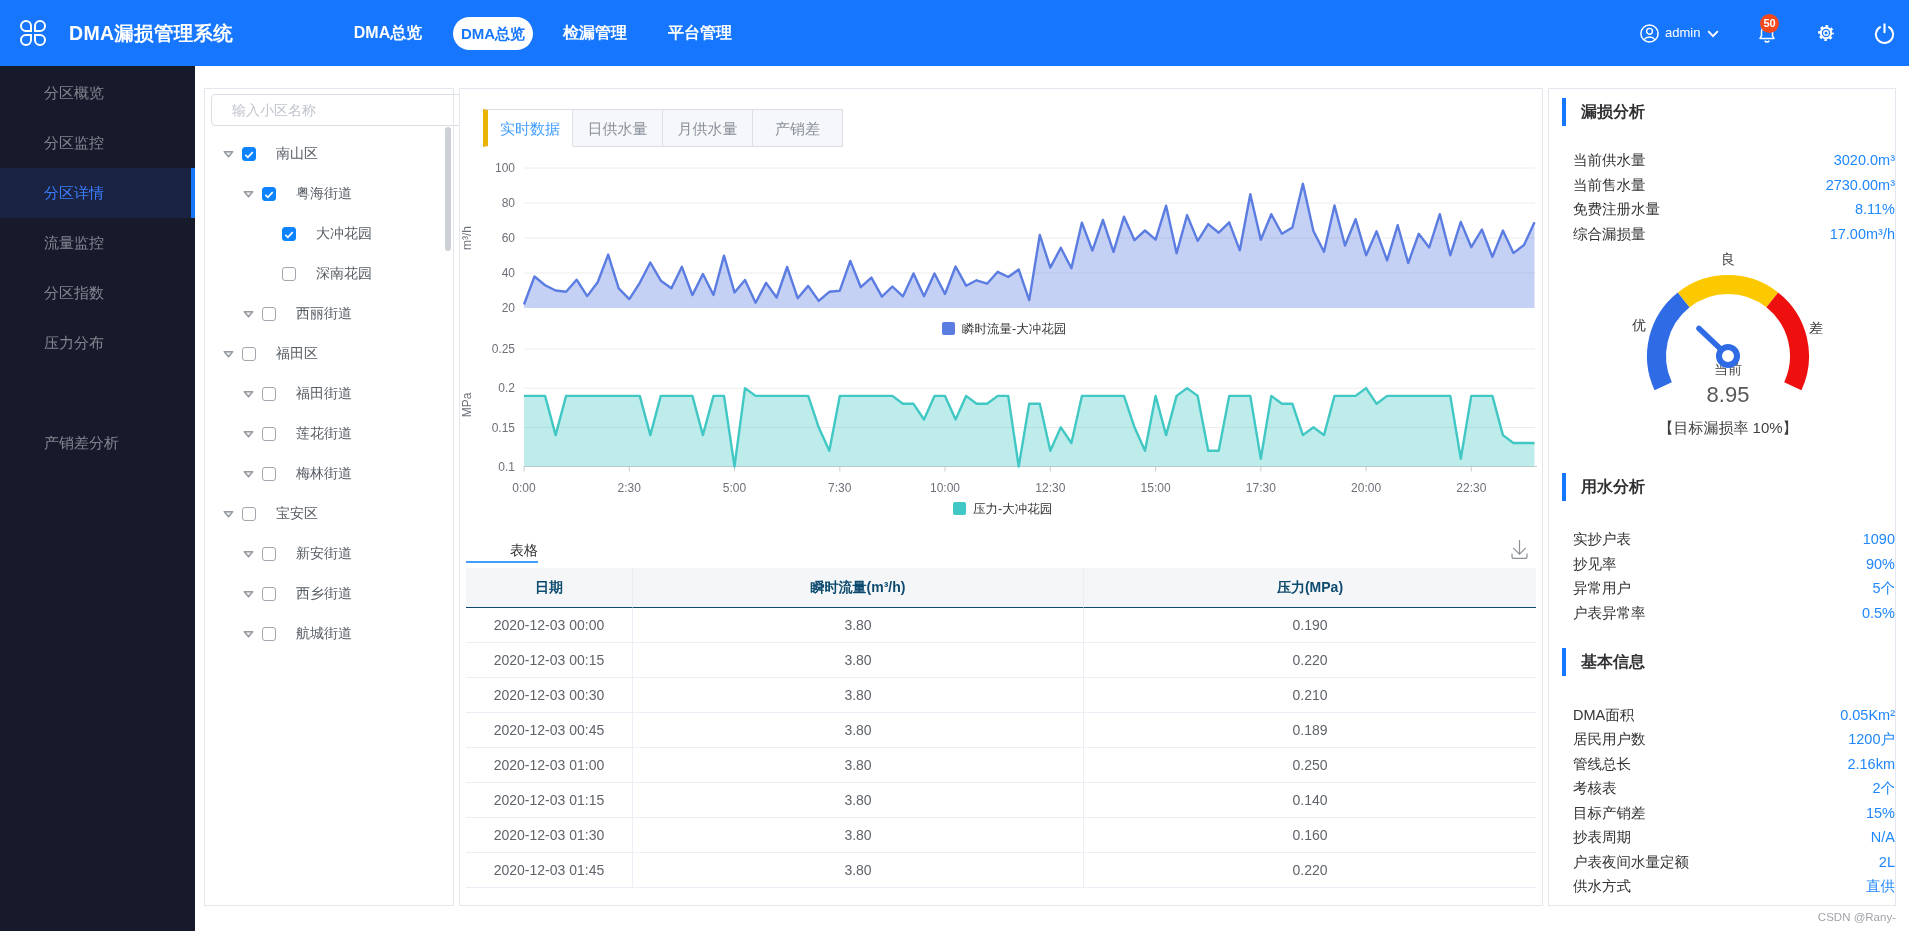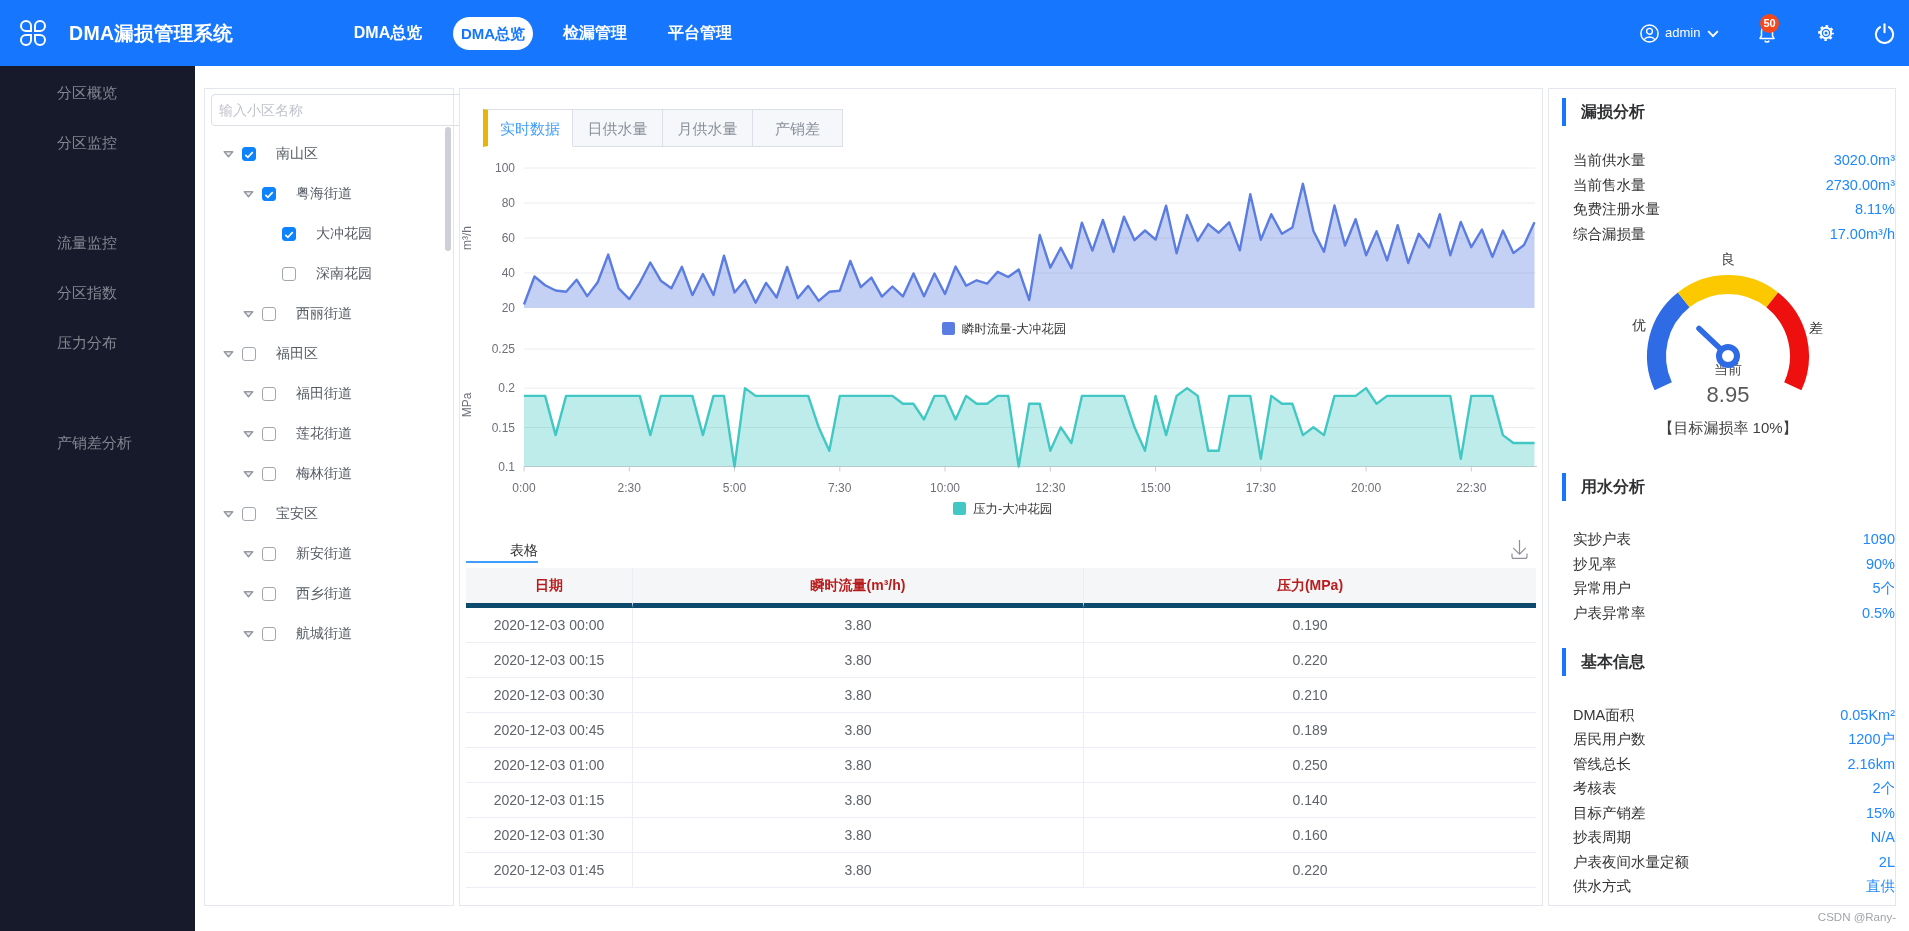--- a/index.html
+++ b/index.html
@@ -4,43 +4,43 @@
 font-family:"Liberation Sans",sans-serif}
 .abs{position:absolute}
 .petal{position:absolute;width:12px;height:12px;border:2px solid #fff;box-sizing:border-box}
 .nav{position:absolute;left:0;top:0;width:1909px;height:66px;background:#1677fe}
 .brand{position:absolute;left:69px;top:0;line-height:66px;color:#fff;font-size:19.5px;font-weight:700;letter-spacing:.3px}
 .nitem{position:absolute;top:0;line-height:66px;color:#fff;font-size:16px;font-weight:700;text-align:center}
 .pill{position:absolute;left:453px;top:17px;width:80px;height:33px;border-radius:17px;background:#fff;
 color:#1677fe;font-size:15px;font-weight:700;text-align:center;line-height:33px}
 .adm{position:absolute;left:1665px;top:0;line-height:66px;color:#fff;font-size:13px}
 .side{position:absolute;left:0;top:66px;width:195px;height:865px;background:#171a2b}
-.sitem{position:absolute;left:0;width:195px;height:50px;line-height:50px;padding-left:57px;
+.sitem{position:absolute;left:0;width:195px;height:50px;line-height:50px;padding-left:44px;
 box-sizing:border-box;color:#83868f;font-size:15px}
 .sitem.on{background:#1b2342;color:#3a7dff;border-right:4px solid #1677fe}
 .panel{position:absolute;background:#fff;border:1px solid #e4e7ed;box-sizing:border-box}
 .search{position:absolute;left:6px;top:5px;width:252px;height:32px;border:1px solid #dcdfe6;border-radius:4px;
-box-sizing:border-box;color:#c0c4cc;font-size:14px;line-height:30px;padding-left:7px}
+box-sizing:border-box;color:#c0c4cc;font-size:14px;line-height:30px;padding-left:20px}
 .trow{position:absolute;height:40px;display:flex;align-items:center}
 .tlabel{font-size:14px;color:#565c64;margin-left:20px}
 .cb{display:inline-block;width:14px;height:14px;border:1px solid #a2a6ad;border-radius:3px;
 box-sizing:border-box;background:#fff;flex:none}
 .cb.on{background:#0d84fe;border-color:#0d84fe}
 .sbar{position:absolute;left:240px;top:38px;width:6px;height:124px;border-radius:3px;background:#cdd0d6}
 .tabs{position:absolute;left:23px;top:20px;display:flex}
 .tab{width:90px;height:38px;line-height:37px;text-align:center;font-size:15px;color:#8a9099;
 background:#f5f7fa;border:1px solid #dcdfe6;border-left:none;box-sizing:border-box}
 .tab:first-child{border-left:5px solid #eab308}
 .tab.on{background:#fff;border-bottom-color:#fff;color:#409eff}
 .ttab{position:absolute;left:6px;top:450px;width:72px;height:22px;line-height:22px;text-align:right;
 font-size:14px;color:#303133}
 .tline{position:absolute;left:6px;top:472px;width:72px;height:2px;background:#409eff}
 .dtable{position:absolute;left:6px;top:479px;width:1070px;border-collapse:separate;border-spacing:0;table-layout:fixed;text-align:center;
 font-size:14px;color:#5f646b}
-.dtable th{height:40px;padding:0;background:#f5f6f8;color:#b91c1c;font-weight:700;border-bottom:5px solid #0c4a6e;border-right:1px solid #e9edf2;box-sizing:border-box}
+.dtable th{height:40px;padding:0;background:#f5f6f8;color:#0c4a6e;font-weight:700;border-bottom:1px solid #0c4a6e;border-right:1px solid #e9edf2;box-sizing:border-box}
 .dtable td{height:35px;padding:0;border-bottom:1px solid #ebeef5;border-right:1px solid #ebeef5;box-sizing:border-box}
 .dtable th:last-child,.dtable td:last-child{border-right:none}
 .shead{position:absolute;left:13px;display:flex;align-items:center;height:28px}
 .shead b{font-size:16px;color:#303133;margin-left:15px}
 .sbarb{width:4px;height:28px;background:#1677fe}
 .kv{position:absolute;left:24px;width:300px;height:22px;line-height:22px;font-size:14.5px}
 .k{color:#333}
 .v{position:absolute;right:-22px;color:#2088fe}
 .gt{font:14px "Liberation Sans",sans-serif;fill:#3a3a3a}
 .wm{position:absolute;right:13px;top:911px;font-size:11.5px;color:#a0a3a8}
@@ -77,20 +77,21 @@
 <circle cx="10" cy="10" r="2.2" fill="none" stroke="#fff" stroke-width="1.4"></circle>
 </svg>
 <svg class="abs" style="left:1874px;top:23px" width="21" height="21" viewBox="0 0 21 21">
 <path d="M6 4.1 A8.6 8.6 0 1 0 15 4.1" fill="none" stroke="#fff" stroke-width="2" stroke-linecap="round"></path>
 <line x1="10.5" y1="1.2" x2="10.5" y2="9.2" stroke="#fff" stroke-width="2.1" stroke-linecap="round"></line>
 </svg>
 </div>
 <div class="side">
     <div class="sitem" style="top:2px">分区概览</div>
     <div class="sitem" style="top:52px">分区监控</div>
+    <div class="sitem on" style="top:102px">分区详情</div>
     <div class="sitem" style="top:152px">流量监控</div>
     <div class="sitem" style="top:202px">分区指数</div>
     <div class="sitem" style="top:252px">压力分布</div>
     <div class="sitem" style="top:352px">产销差分析</div>
   </div>
 <div class="panel" style="left:204px;top:88px;width:250px;height:818px">
 <div class="search">输入小区名称</div>
 <div class="trow" style="top:45px;left:18px">
       <svg width="11" height="8">
         <path d="M1.3 1.7 L9.7 1.7 L5.5 6.8 Z" fill="#eceff2" stroke="#979ba1" stroke-width="1.5" stroke-linejoin="round"></path>

